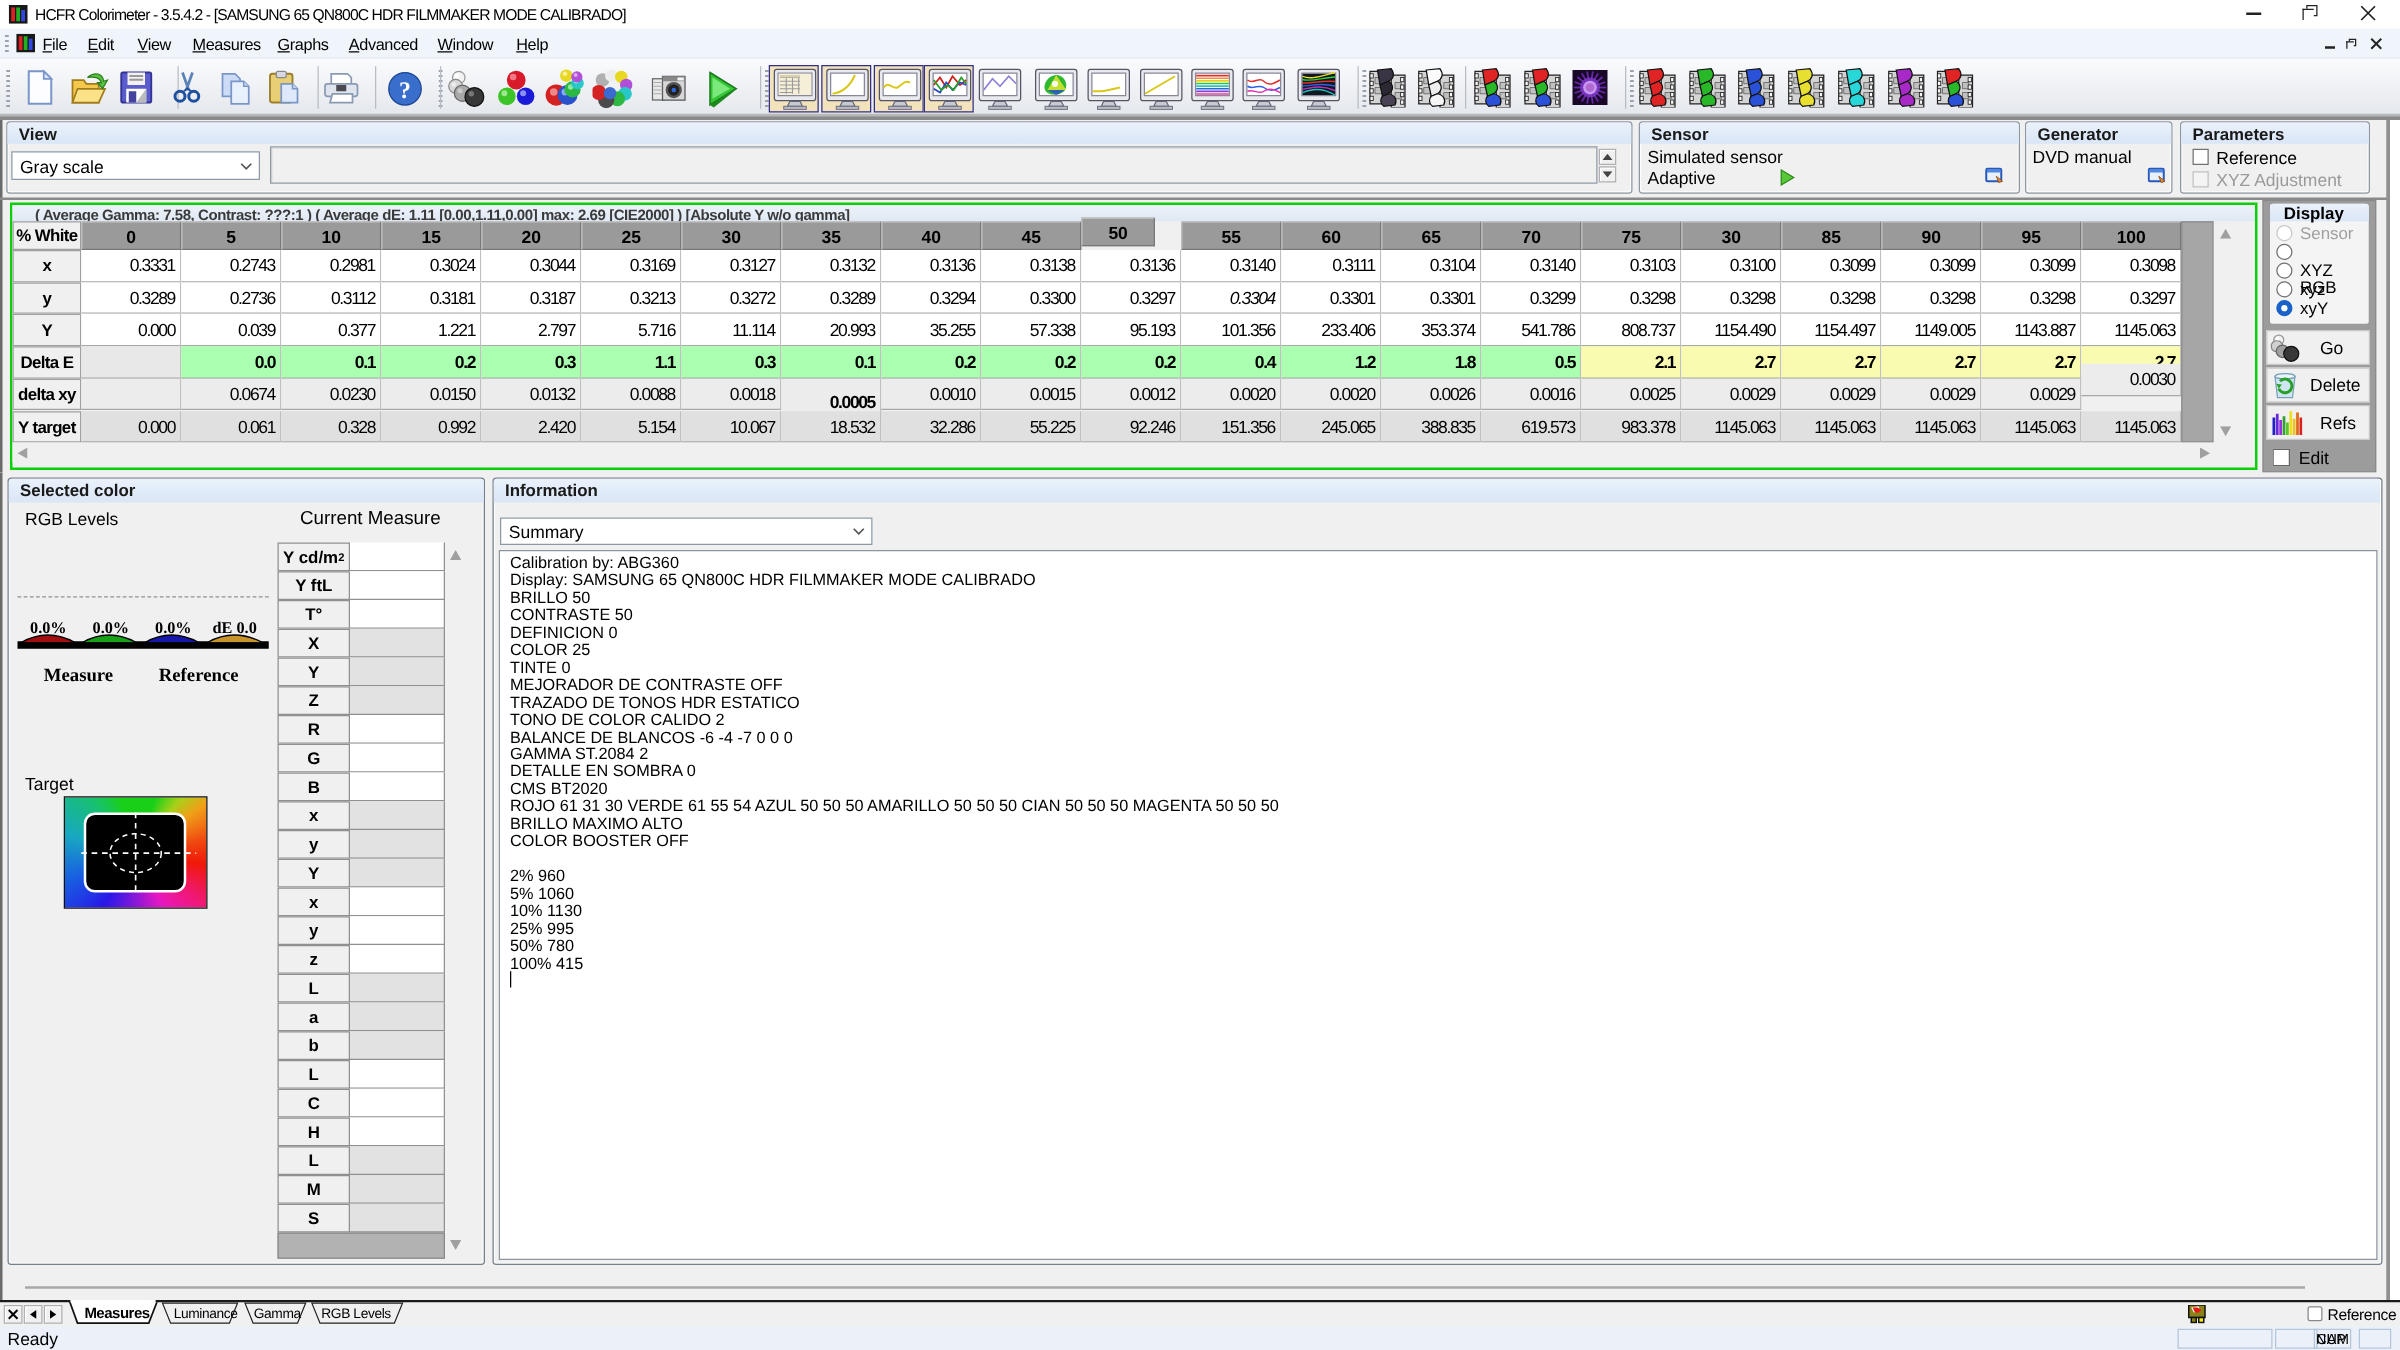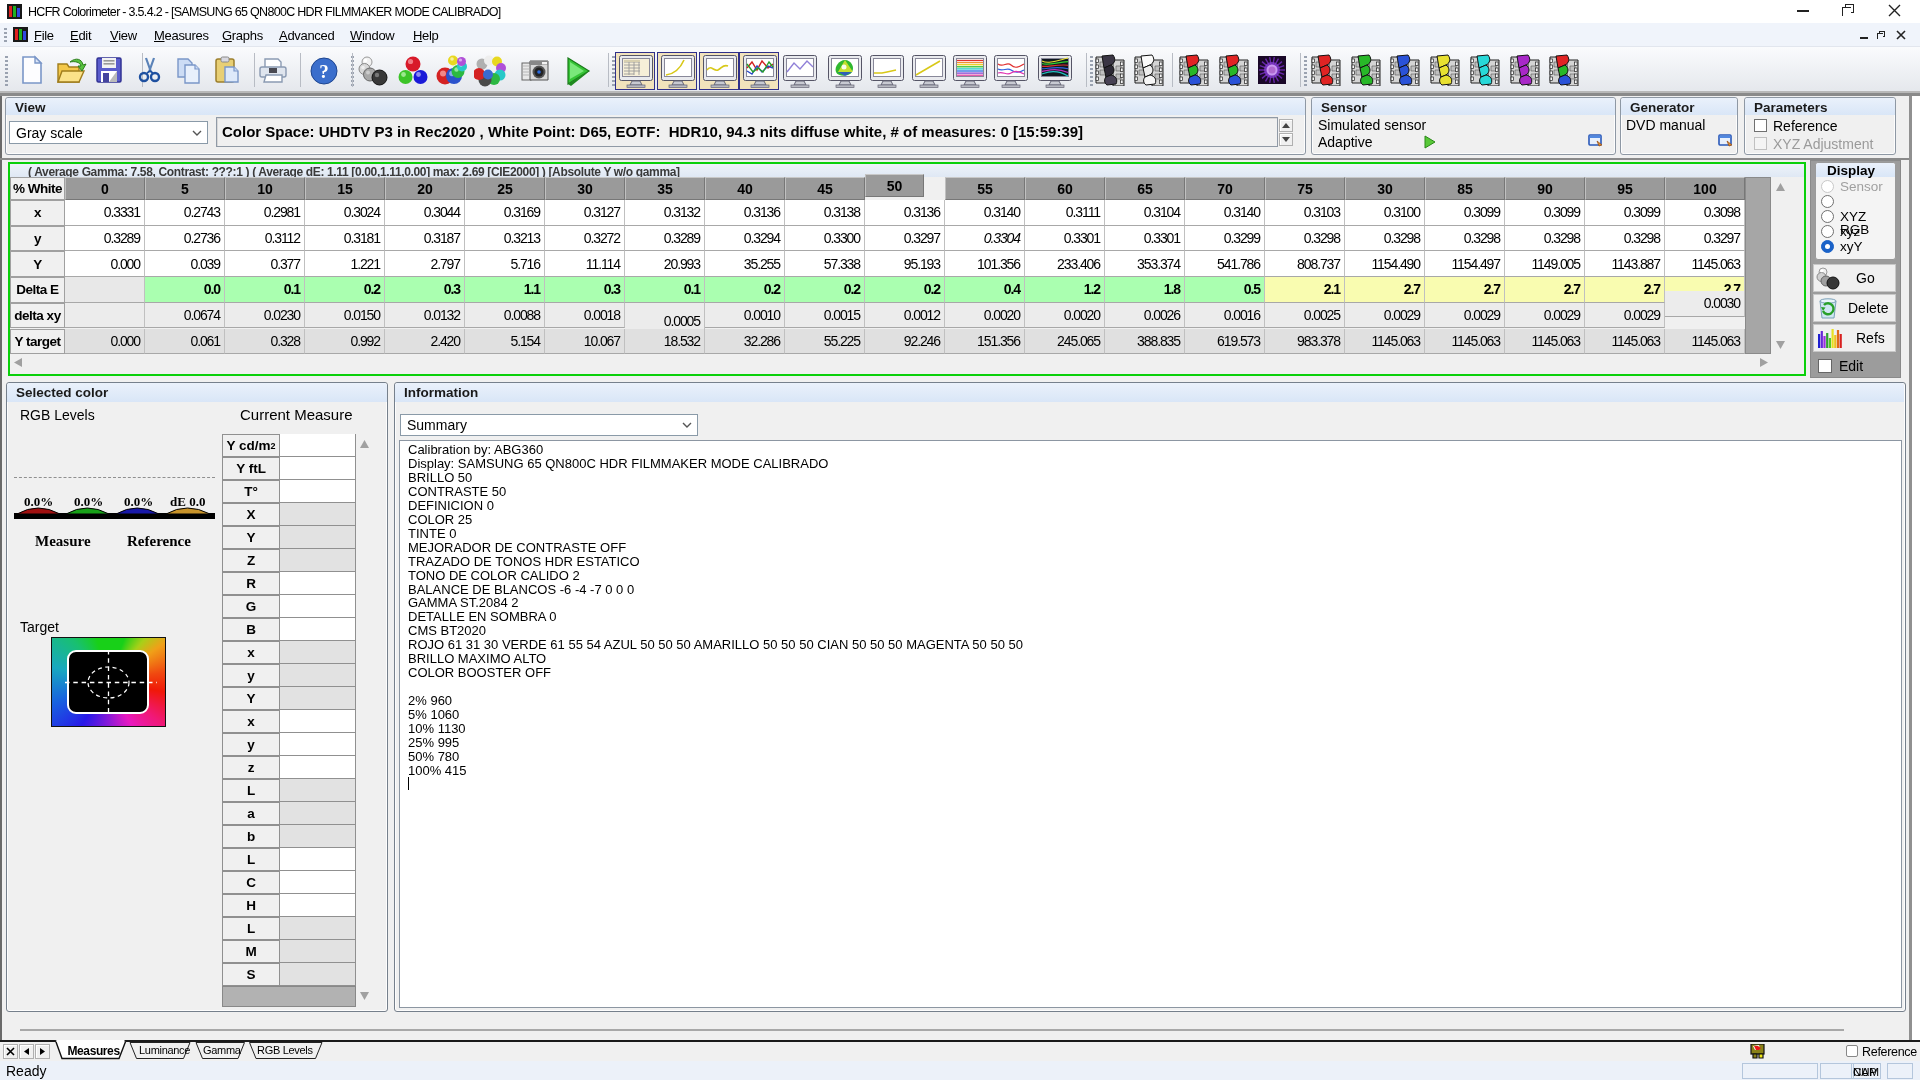--- a/index.html
+++ b/index.html
@@ -484,21 +484,20 @@
 <div style="left:0;top:96px;width:1920px;height:64px;background:#f0f0f0;border-left:2px solid #6a6a6a;"></div>
 
 <div class="panel" style="left:5px;top:97px;width:1301px;height:58px;"></div>
 <div class="phead" style="left:6px;top:98px;width:1299px;height:17px;">View</div>
 <div style="left:9px;top:121px;width:199px;height:23px;background:#fff;border:1px solid #8a9aa8;"></div>
 <div style="left:16px;top:125px;font-size:14px;color:#000;">Gray scale</div>
 <svg style="position:absolute;left:192px;top:130px" width="10" height="6" viewBox="0 0 10 6">
       <path d="M1 1l4 4 4-4" stroke="#555" stroke-width="1.4" fill="none"></path>
     </svg>
 <div style="left:216px;top:117px;width:1062px;height:30px;background:#f0f0f0;border:1px solid #909aa6;box-shadow:inset 1px 1px 0 #d8d8d8;"></div>
-<div style="left:222px;top:123px;font-size:15px;font-weight:bold;color:#000;white-space:nowrap;">Color Space: UHDTV P3 in Rec2020 , White Point: D65, EOTF:&nbsp; HDR10, 94.3 nits diffuse white, # of measures: 0 [15:59:39]</div>
 <div class="btn97" style="left:1279px;top:119px;width:14px;height:13px;"></div>
 <div class="btn97" style="left:1279px;top:133px;width:14px;height:13px;"></div>
 <svg style="position:absolute;left:1282px;top:123px" width="8" height="5" viewBox="0 0 8 5">
       <path d="M4 0L8 5H0z" fill="#444"></path>
     </svg>
 <svg style="position:absolute;left:1282px;top:137px" width="8" height="5" viewBox="0 0 8 5">
       <path d="M4 5L0 0h8z" fill="#444"></path>
     </svg>
 
 <div class="panel" style="left:1311px;top:97px;width:305px;height:58px;"></div>
@@ -646,21 +645,21 @@
 <div class="deyellow" style="left:1585px;top:277.1px;width:80px;height:25.7px;">2.7</div>
 <div class="deyellow" style="left:1665px;top:277.1px;width:80px;height:25.7px;">2.7</div>
 <div class="lblc" style="left:10px;top:302.8px;width:55px;height:25.7px;">delta xy</div>
 <div class="valg1" style="left:65px;top:302.8px;width:80px;height:25.7px;"></div>
 <div class="valg1" style="left:145px;top:302.8px;width:80px;height:25.7px;">0.0674</div>
 <div class="valg1" style="left:225px;top:302.8px;width:80px;height:25.7px;">0.0230</div>
 <div class="valg1" style="left:305px;top:302.8px;width:80px;height:25.7px;">0.0150</div>
 <div class="valg1" style="left:385px;top:302.8px;width:80px;height:25.7px;">0.0132</div>
 <div class="valg1" style="left:465px;top:302.8px;width:80px;height:25.7px;">0.0088</div>
 <div class="valg1" style="left:545px;top:302.8px;width:80px;height:25.7px;">0.0018</div>
-<div class="valg1" style="left:625px;top:302.8px;width:80px;height:37px;">0.0005</div>
+<div class="valg1" style="left:625px;top:302.8px;width:80px;height:37px;font-weight:bold;">0.0005</div>
 <div class="valg1" style="left:705px;top:302.8px;width:80px;height:25.7px;">0.0010</div>
 <div class="valg1" style="left:785px;top:302.8px;width:80px;height:25.7px;">0.0015</div>
 <div class="valg1" style="left:865px;top:302.8px;width:80px;height:25.7px;">0.0012</div>
 <div class="valg1" style="left:945px;top:302.8px;width:80px;height:25.7px;">0.0020</div>
 <div class="valg1" style="left:1025px;top:302.8px;width:80px;height:25.7px;">0.0020</div>
 <div class="valg1" style="left:1105px;top:302.8px;width:80px;height:25.7px;">0.0026</div>
 <div class="valg1" style="left:1185px;top:302.8px;width:80px;height:25.7px;">0.0016</div>
 <div class="valg1" style="left:1265px;top:302.8px;width:80px;height:25.7px;">0.0025</div>
 <div class="valg1" style="left:1345px;top:302.8px;width:80px;height:25.7px;">0.0029</div>
 <div class="valg1" style="left:1425px;top:302.8px;width:80px;height:25.7px;">0.0029</div>

